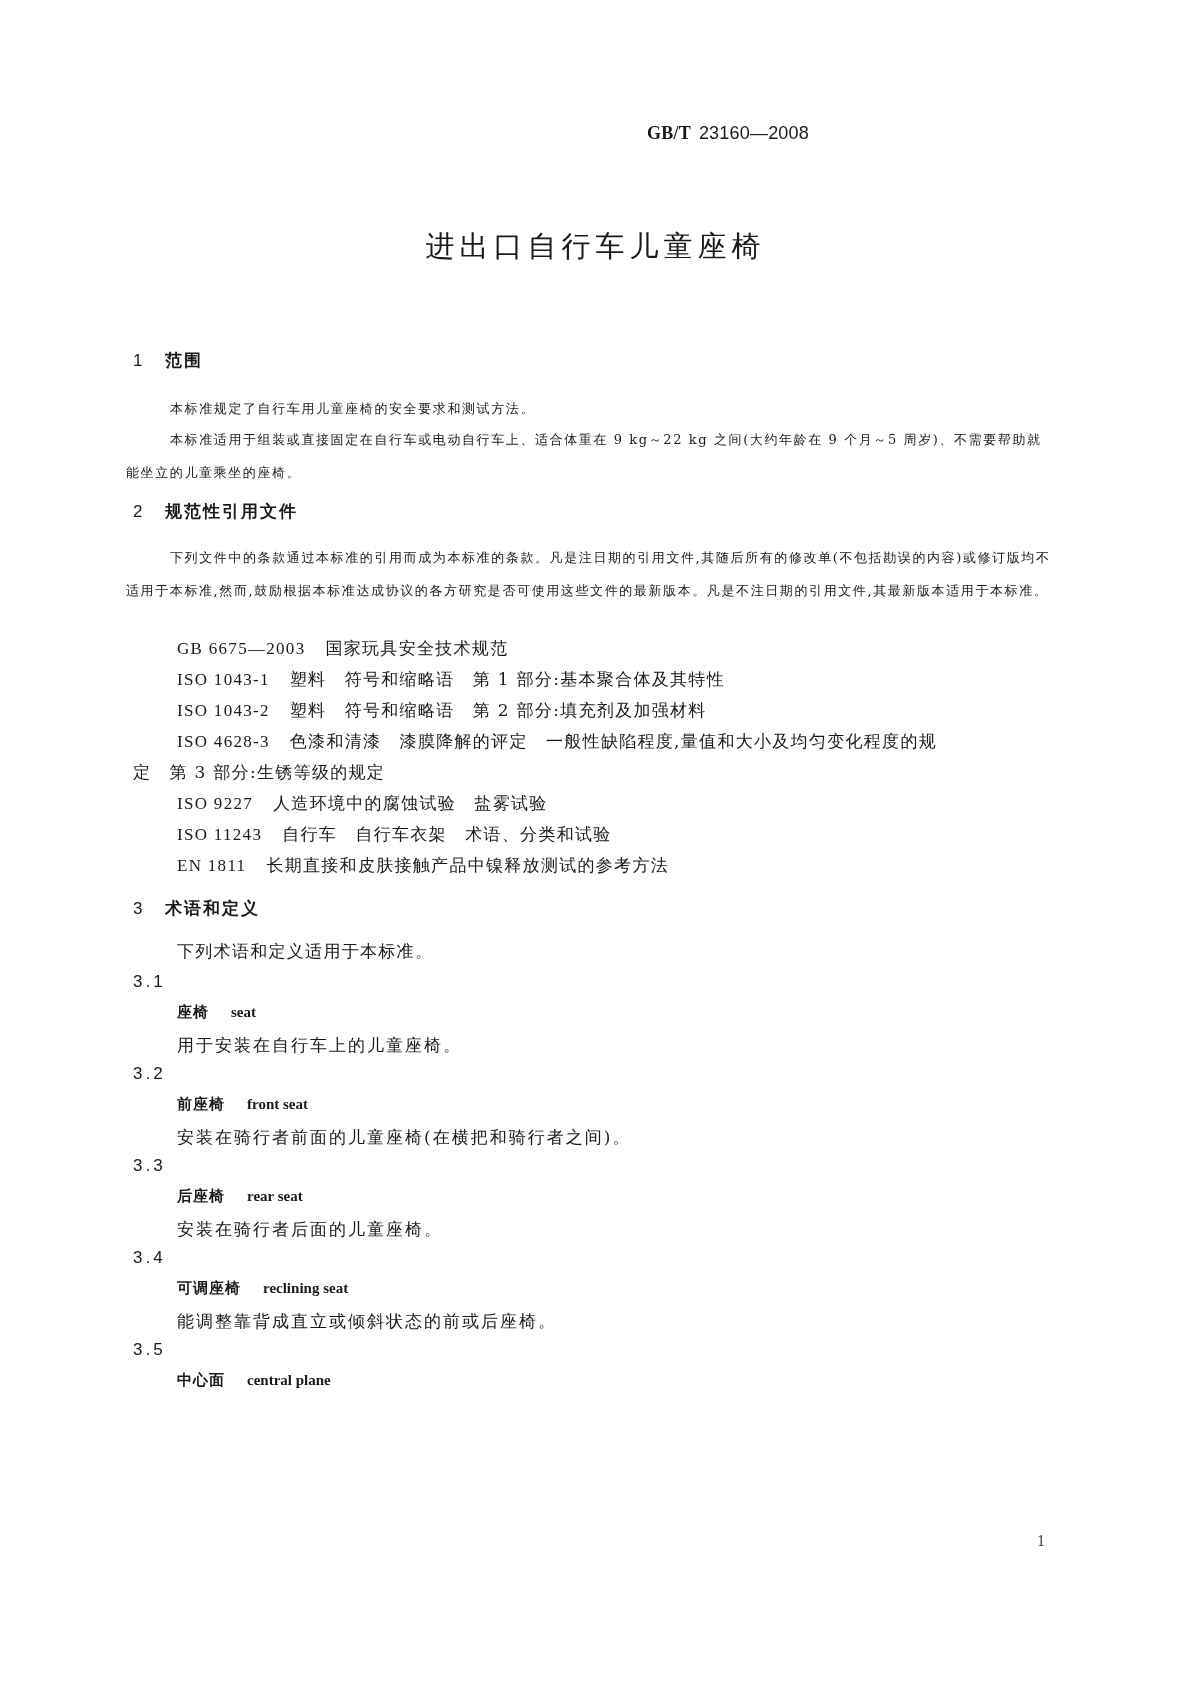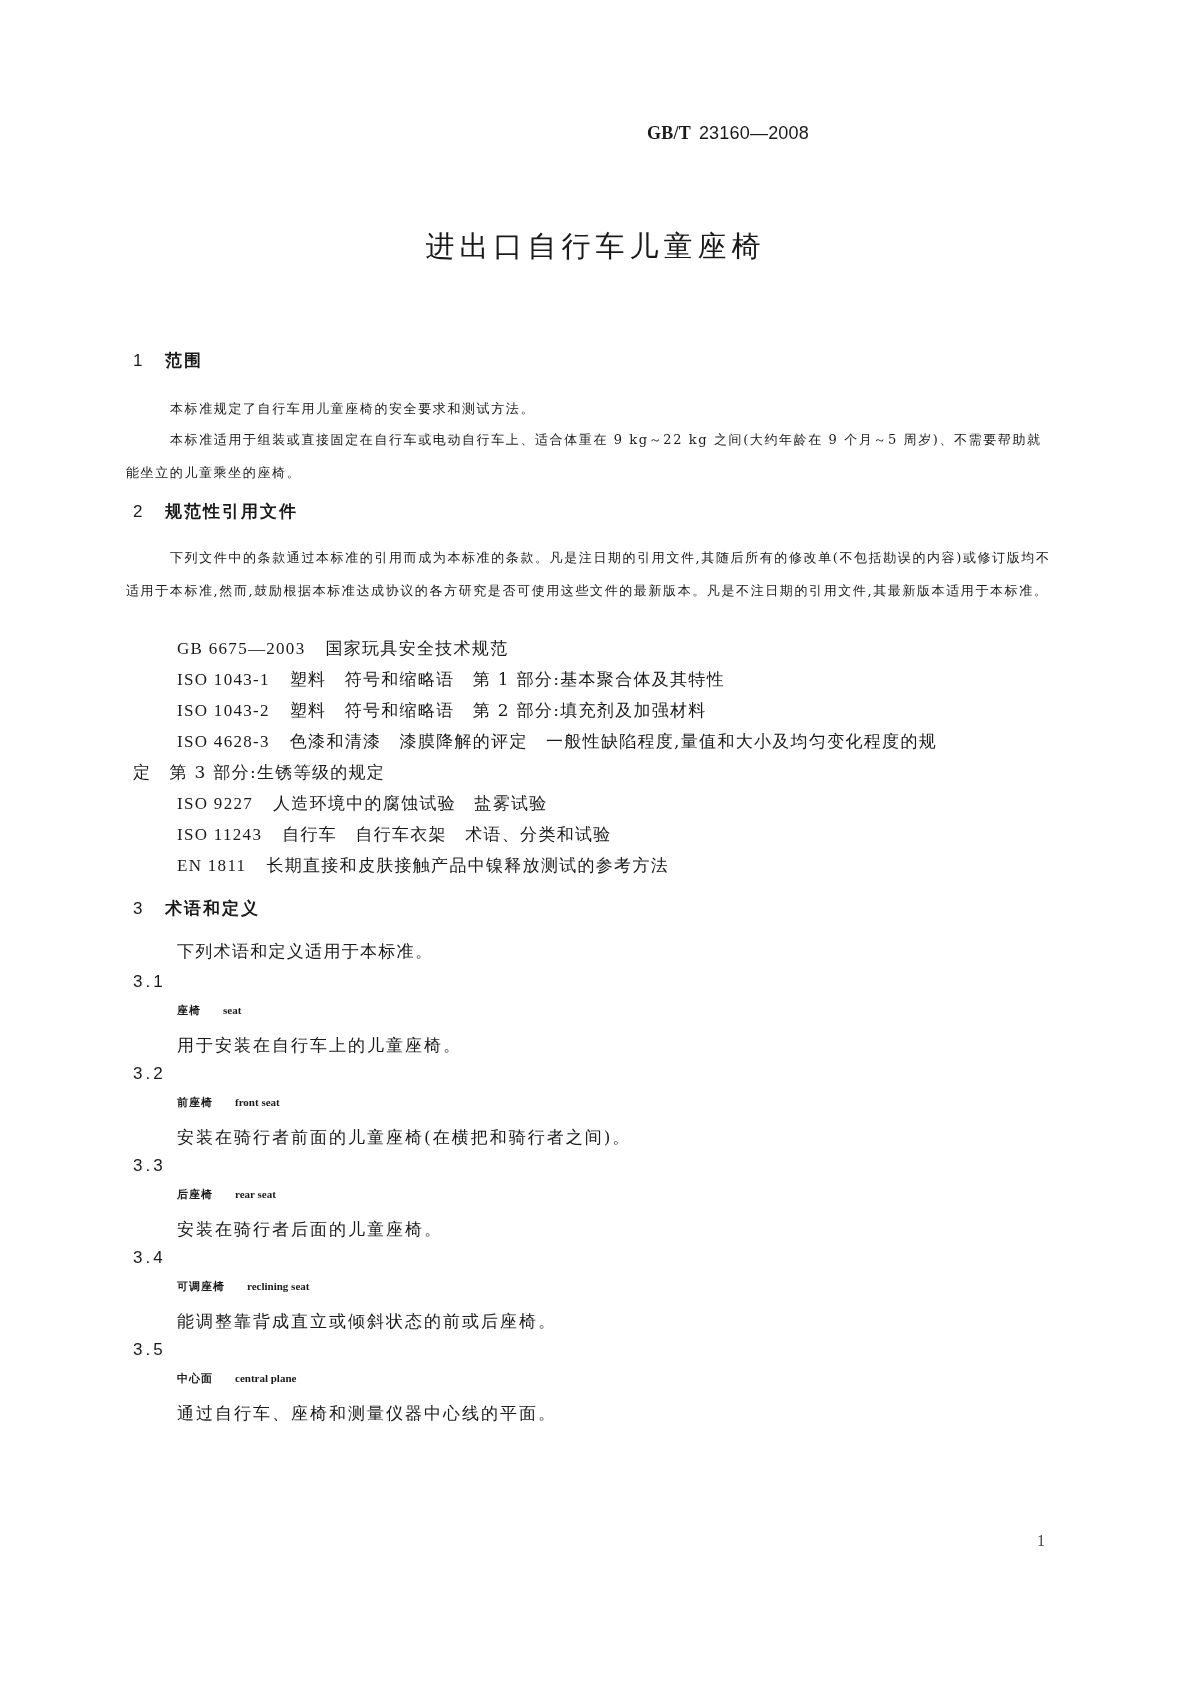--- a/index.html
+++ b/index.html
@@ -37,21 +37,21 @@
   .line {
     position: absolute; left: 177px;
     font-size: 17px; letter-spacing: 1.3px; white-space: nowrap;
   }
   .line .code { font-family: "Liberation Serif", serif; display: inline-block; margin-right: 20px; }
   .num-def {
     position: absolute; left: 133px;
     font-family: "Liberation Sans", sans-serif; font-size: 17px; letter-spacing: 3px;
   }
   .term {
-    position: absolute; left: 177px; font-size: 11px; font-weight: bold;
+    position: absolute; left: 177px; font-size: 15px; font-weight: bold;
     font-family: "DejaVu Sans", sans-serif; letter-spacing: 1px;
   }
   .term .en { font-family: "Liberation Serif", serif; margin-left: 22px; letter-spacing: 0; }
   .def {
     position: absolute; left: 177px; font-size: 17px; letter-spacing: 2px;
   }
   .pagenum {
     position: absolute; left: 1037px; top: 1532px;
     font-family: "Liberation Serif", serif; font-size: 16px; color: #444;
   }
@@ -127,16 +127,15 @@
   <div class="num-def" style="top:1248px;text-align:right;">3.4</div>
   <div class="term" style="top:1279px;">
     <span>可调座椅</span><span class="en">reclining seat</span>
   </div>
   <div class="def" style="top:1310px;">能调整靠背成直立或倾斜状态的前或后座椅。</div>
 
   <div class="num-def" style="top:1340px;">3.5</div>
   <div class="term" style="top:1371px;">
     <span>中心面</span><span class="en">central plane</span>
   </div>
-  <div class="def" style="top:1402px;">通过自行车、座椅和测量仪器中心线的平面。</div>
 
   <div class="pagenum">1</div>
 </div>
 
 </body></html>

